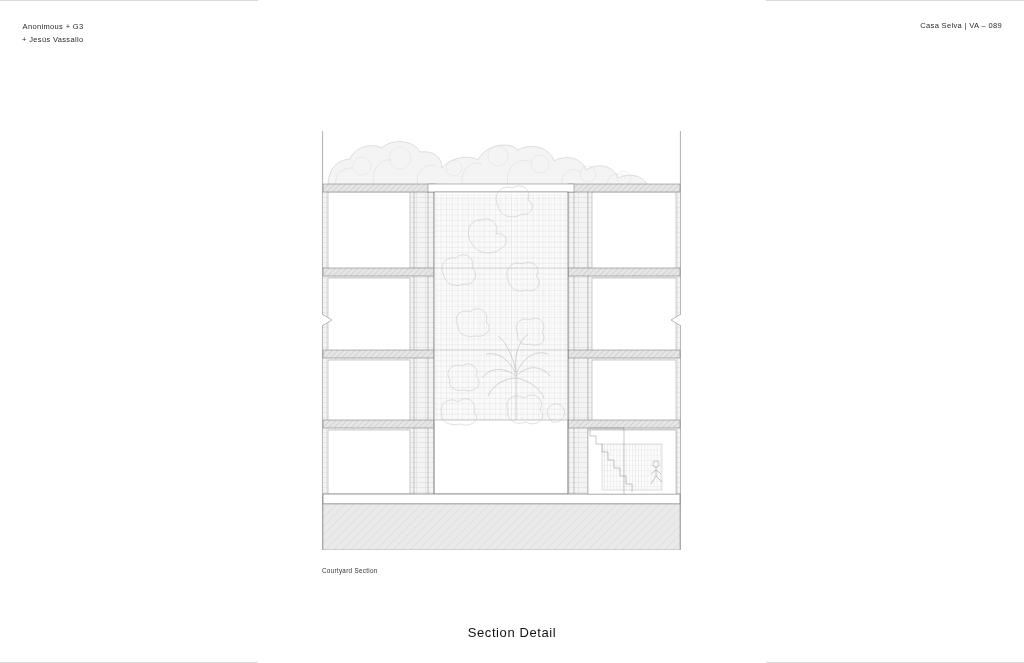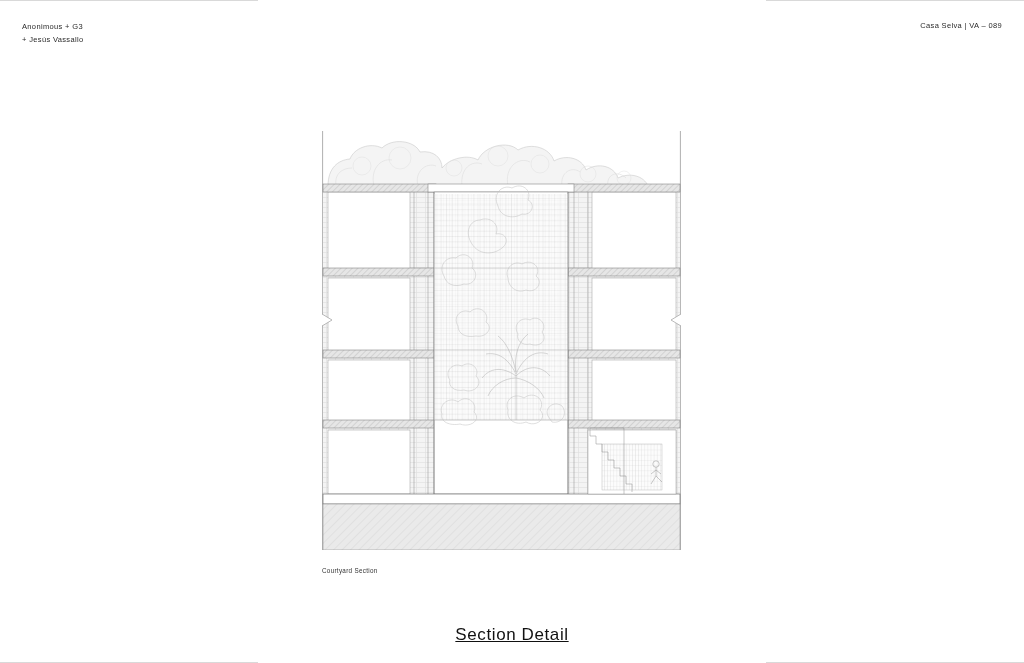--- a/index.html
+++ b/index.html
@@ -35,20 +35,21 @@
 
   .credit {
     position: absolute;
     left: 22px;
     top: 21px;
     font-size: 7.5px;
     line-height: 12.5px;
     letter-spacing: 0.35px;
     color: #2a2a2a;
     white-space: pre-line;
+    text-align: right;
   }
   .project-id {
     position: absolute;
     right: 22px;
     top: 21px;
     font-size: 7.5px;
     letter-spacing: 0.35px;
     color: #2a2a2a;
     text-align: right;
   }
@@ -61,24 +62,23 @@
     letter-spacing: 0.3px;
     color: #333;
   }
 
   .plate-title {
     position: absolute;
     left: 0;
     right: 0;
     top: 625px;
     text-align: center;
-    font-size: 17px;
+    font-size: 13px;
     letter-spacing: 0.6px;
     color: #111;
-    text-decoration: underline;
   }
 
   
   .drawing {
     position: absolute;
     left: 322px;
     top: 128px;
     width: 359px;
     height: 422px;
   }

